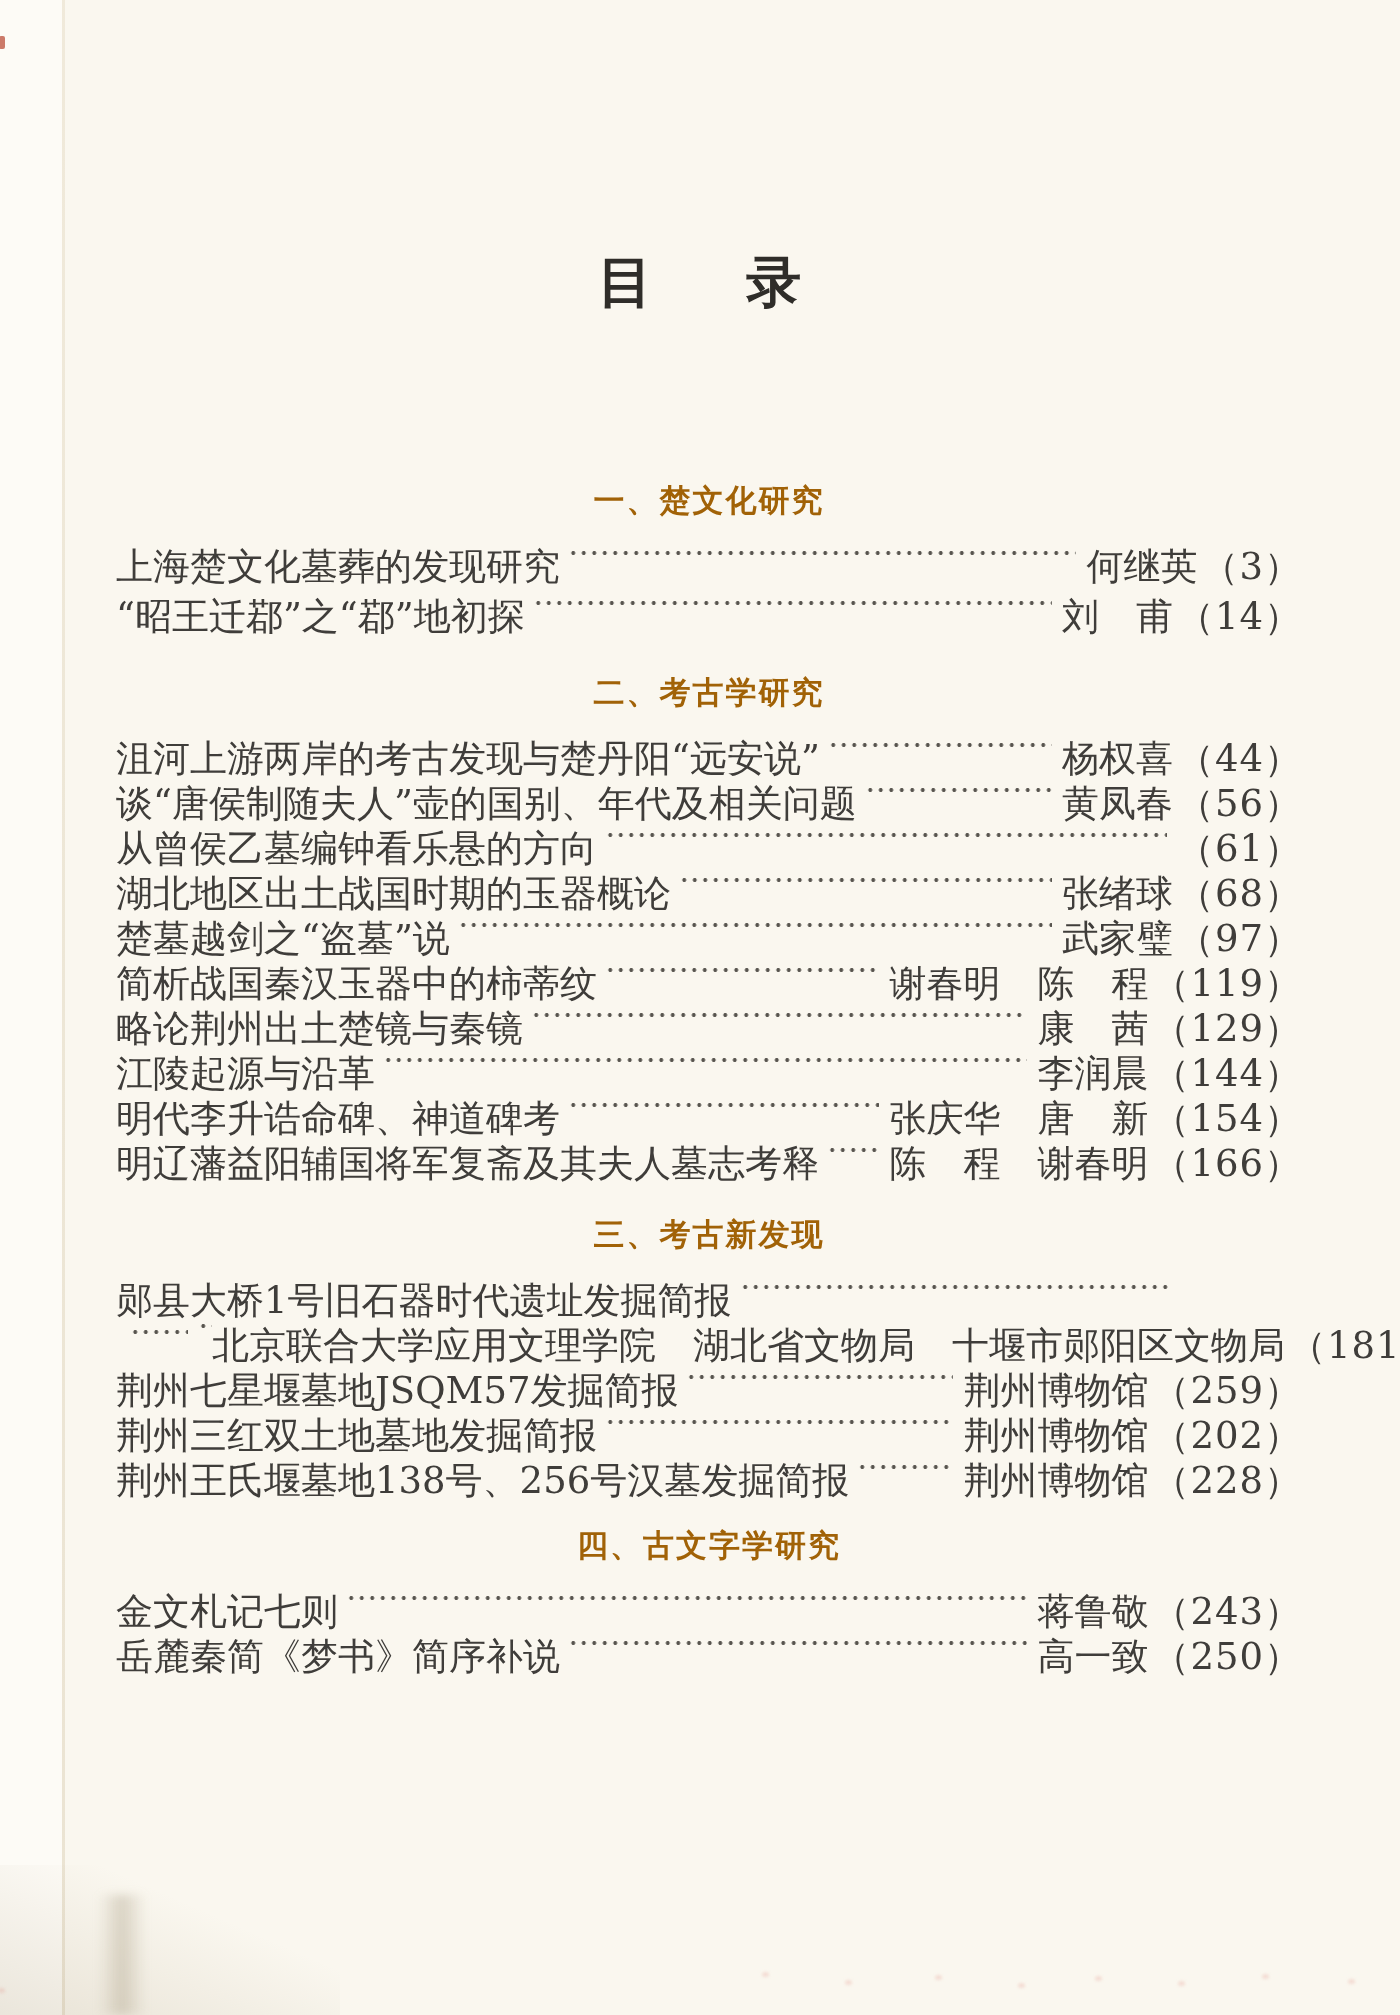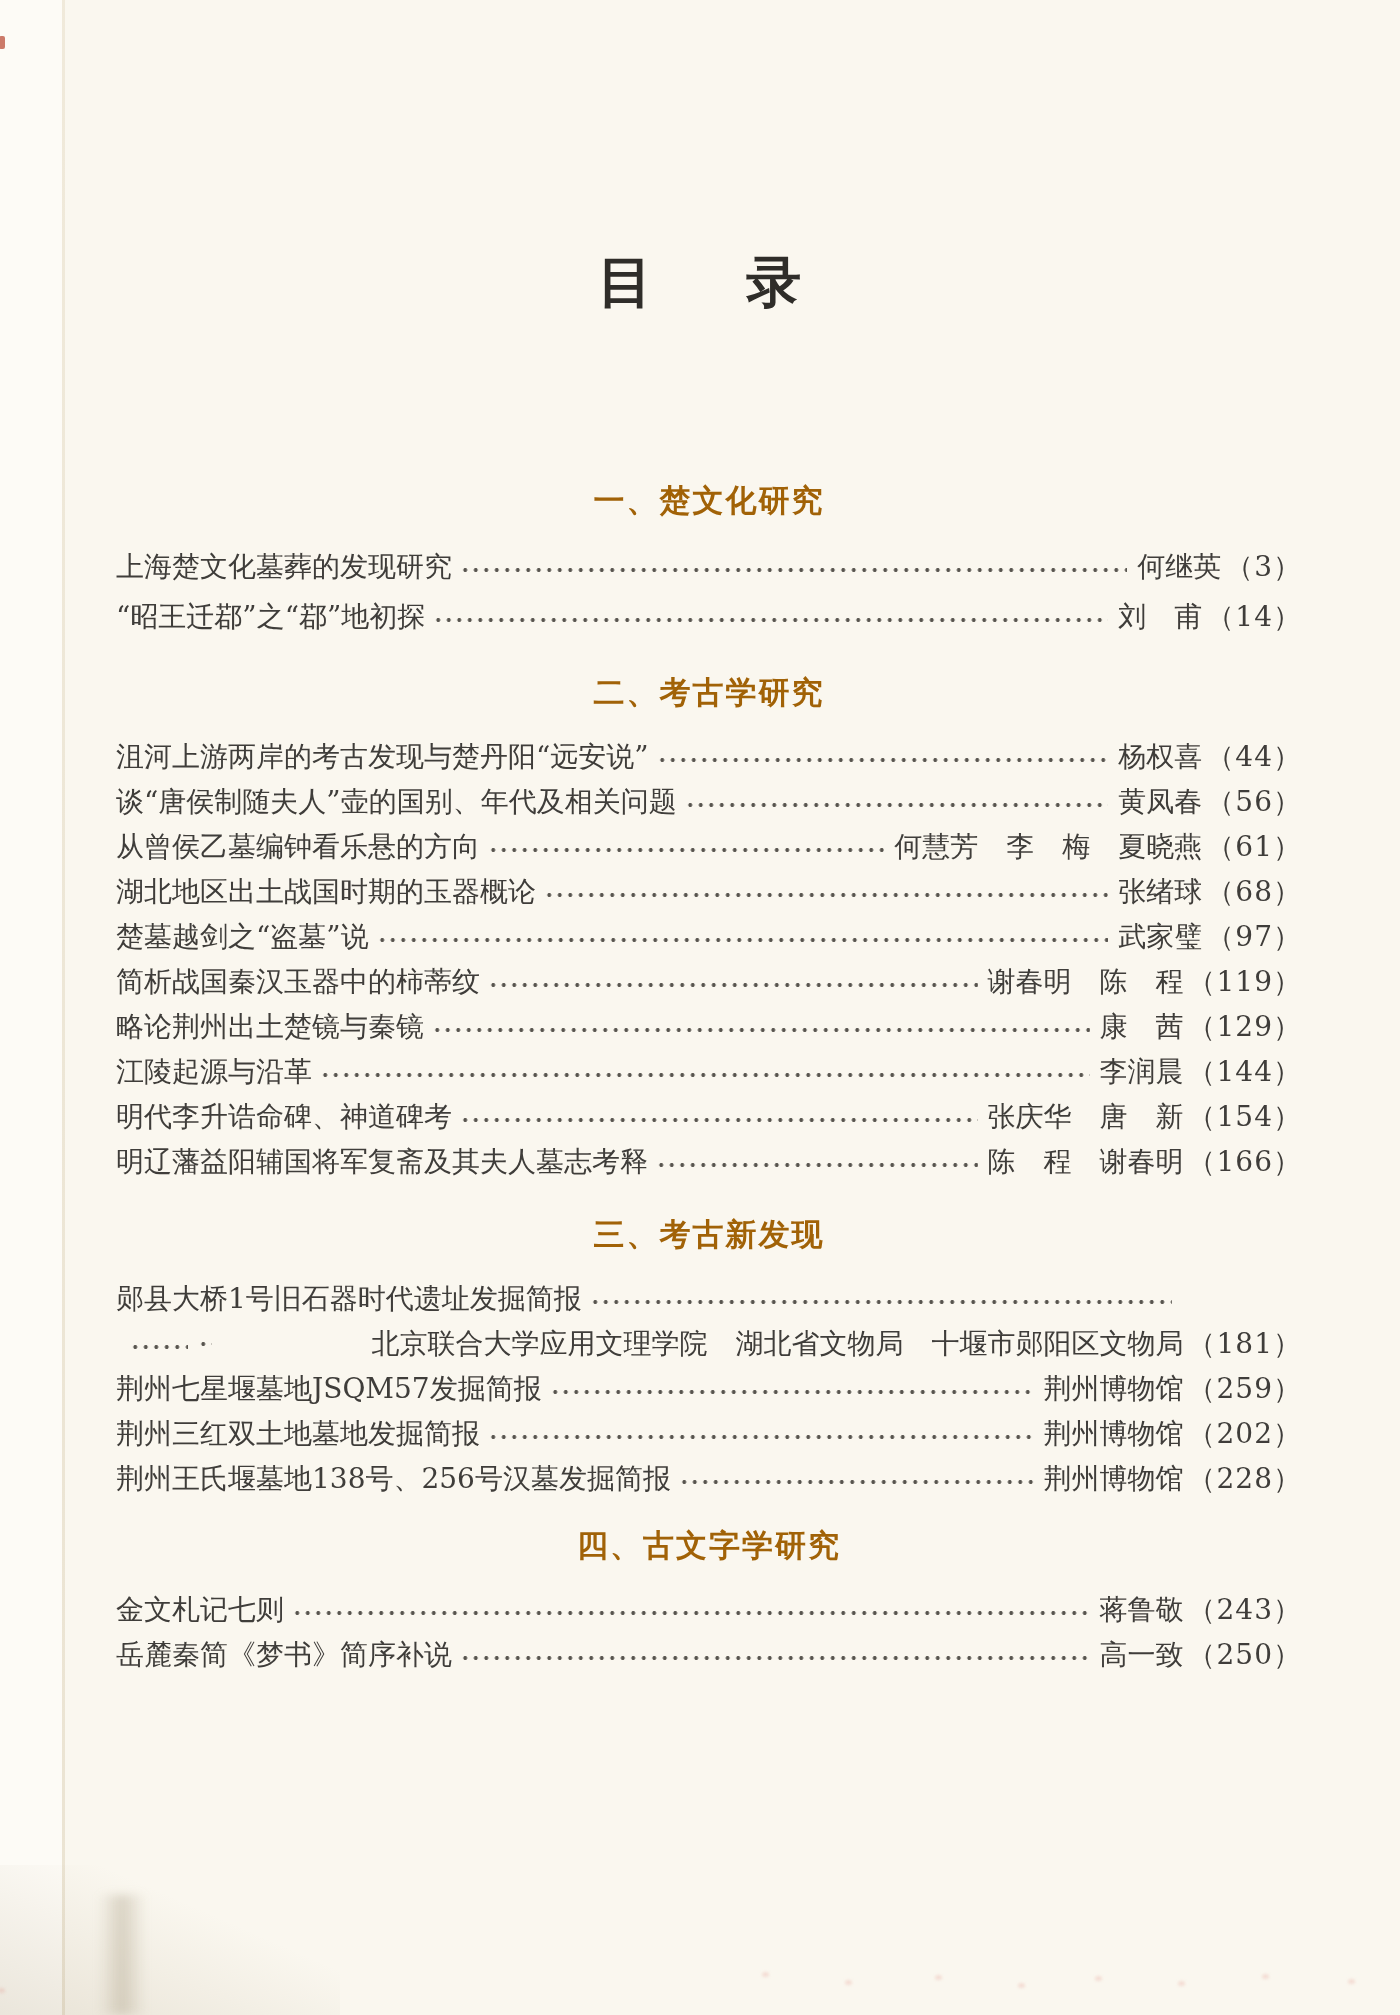--- a/index.html
+++ b/index.html
@@ -54,23 +54,23 @@
     font-size:31px;line-height:44px;
     letter-spacing:2px;
     color:#a16207;
     margin:28px 0 20px 0;
   }
   .sec-heading.first{margin-top:166px;}
   .sec-heading.tight{margin-top:22px;text-align:center;}
 
   .rows.loose .row{height:50px;}
   .row{
-    display:flex;align-items:center;
+    display:flex;align-items:flex-start;
     height:45px;
-    font-size:28px;
+    font-size:37px;
     white-space:nowrap;
   }
   .row .t{flex:0 0 auto;}
   .row .dots{
     flex:1 1 auto;min-width:14px;height:10px;
     margin:6px 10px 0 8px;
     background:radial-gradient(circle,#57544e 1.7px,rgba(0,0,0,0) 2.2px) left center / 10.5px 10px repeat-x;
   }
   .row .dots.short{flex:1 1 auto;margin-right:130px;}
   .row .dots.lead{flex:0 0 58px;margin-left:14px;}
@@ -127,21 +127,20 @@
       </div>
       <div class="row">
         <span class="t">谈“唐侯制随夫人”壶的国别、年代及相关问题</span>
         <span class="dots"></span>
         <span class="a">黄凤春</span>
         <span class="p">（56）</span>
       </div>
       <div class="row">
         <span class="t">从曾侯乙墓编钟看乐悬的方向</span>
         <span class="dots"></span>
-        <span class="a">何慧芳　李　梅　夏晓燕</span>
         <span class="p">（61）</span>
       </div>
       <div class="row">
         <span class="t">湖北地区出土战国时期的玉器概论</span>
         <span class="dots"></span>
         <span class="a">张绪球</span>
         <span class="p">（68）</span>
       </div>
       <div class="row">
         <span class="t">楚墓越剑之“盗墓”说</span>

